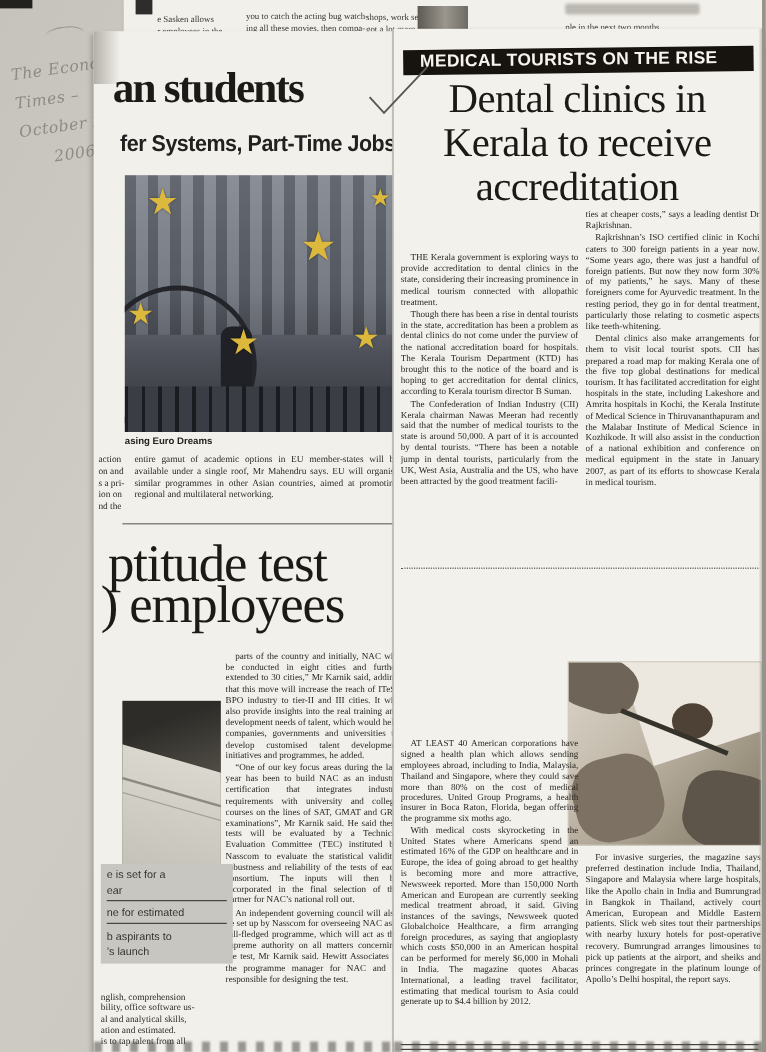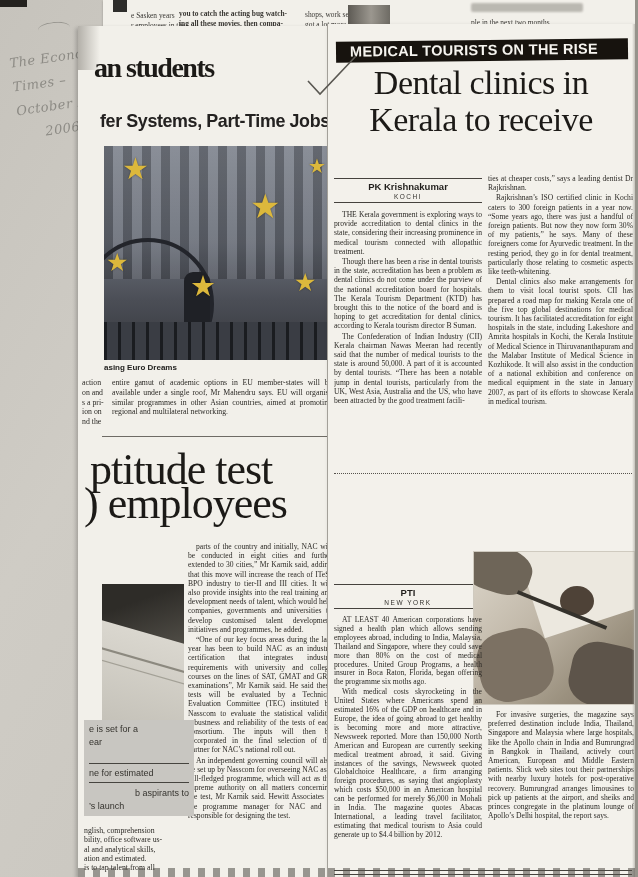--- a/index.html
+++ b/index.html
@@ -39,42 +39,42 @@
   <div class="abs handwrite" style="left:8px;top:52px;width:130px;">
     <div>The Economic</div>
     <div>Times –</div>
     <div>October 24th</div>
     <div style="padding-left:26px;">2006</div>
   </div>
 
   <div class="paper" style="left:103px;top:0;width:535px;height:40px;box-shadow:0 1px 2px rgba(0,0,0,.25);">
     <div class="abs" style="left:10px;top:0;width:14px;height:12px;background:#2e2d2b;"></div>
     <div class="abs tiny" style="left:28px;top:11px;width:80px;">
-      <div>e Sasken years</div>
+      <div>e Sasken allows</div>
       <div>r employees in the</div>
     </div>
-    <div class="abs tiny" style="left:76px;top:9px;width:122px;font-weight:bold;">
+    <div class="abs tiny" style="left:102px;top:9px;width:122px;">
       <div>you to catch the acting bug watch-</div>
       <div>ing all these movies, then compa-</div>
     </div>
     <div class="abs tiny" style="left:202px;top:10px;width:110px;">
       <div>shops, work seems to have</div>
       <div>got a lot more exciting!</div>
     </div>
     <div class="abs" style="left:245px;top:5px;width:42px;height:28px;background:linear-gradient(90deg,#5d5a54,#9b978f 55%,#6e6b64);"></div>
     <div class="abs blurbar" style="left:368px;top:3px;width:112px;height:9px;"></div>
     <div class="abs tiny" style="left:368px;top:18px;width:125px;">
       <div>ple in the next two months.</div>
     </div>
   </div>
 
   <div class="paper" style="left:78px;top:26px;width:256px;height:851px;box-shadow:-2px 2px 4px rgba(0,0,0,.22);">
     <div class="abs" style="left:0;top:0;width:22px;height:44px;background:linear-gradient(90deg,#b3b0a9,transparent);"></div>
 
-    <div class="abs hl-serif" style="left:16px;top:26px;font-size:28px;font-weight:bold;letter-spacing:-1.5px;white-space:nowrap;">an students</div>
+    <div class="abs hl-serif" style="left:16px;top:26px;font-size:36px;font-weight:bold;letter-spacing:-1.5px;white-space:nowrap;">an students</div>
 
     <div class="abs sans" style="left:22px;top:84px;font-size:19px;font-weight:bold;letter-spacing:-.4px;white-space:nowrap;transform:scaleX(.94);transform-origin:left;color:#232120;">fer Systems, Part-Time Jobs</div>
 
     <div class="abs" style="left:26px;top:120px;width:228px;height:214px;overflow:hidden;background:linear-gradient(180deg,#80858f 0%,#6b707a 45%,#4b4e56 72%,#34363b 100%);">
       <div class="abs" style="left:0;top:0;right:0;height:62%;background:repeating-linear-gradient(90deg,rgba(0,0,0,.22) 0 9px,rgba(255,255,255,.08) 9px 19px);"></div>
       <div class="abs" style="left:-22px;top:92px;width:124px;height:124px;border:4px solid #23252b;border-radius:50%;"></div>
       <div class="abs" style="left:80px;top:126px;width:26px;height:62px;background:#1f2126;border-radius:9px 9px 2px 2px;"></div>
       <div class="abs" style="left:0;bottom:0;right:0;height:38px;background:repeating-linear-gradient(90deg,#1a1c20 0 3px,#3a3d44 3px 14px);"></div>
       <span class="star" style="left:18px;top:8px;font-size:30px;">★</span>
       <span class="star" style="left:146px;top:44px;font-size:34px;">★</span>
@@ -111,23 +111,23 @@
     </div>
 
     <div class="abs news" style="left:110px;top:516px;width:144px;height:334px;overflow:hidden;">
       <p>parts of the country and initially, NAC will be conducted in eight cities and further extended to 30 cities,” Mr Karnik said, adding that this move will increase the reach of ITeS-BPO industry to tier-II and III cities. It will also provide insights into the real training and development needs of talent, which would help companies, governments and universities to develop customised talent development initiatives and programmes, he added.</p>
       <p>“One of our key focus areas during the last year has been to build NAC as an industry certification that integrates industry requirements with university and college courses on the lines of SAT, GMAT and GRE examinations”, Mr Karnik said. He said these tests will be evaluated by a Technical Evaluation Committee (TEC) instituted by Nasscom to evaluate the statistical validity, robustness and reliability of the tests of each consortium. The inputs will then be incorporated in the final selection of the partner for NAC’s national roll out.</p>
       <p>An independent governing council will also be set up by Nasscom for overseeing NAC as a full-fledged programme, which will act as the supreme authority on all matters concerning the test, Mr Karnik said. Hewitt Associates is the programme manager for NAC and is responsible for designing the test.</p>
     </div>
 
     <div class="abs sans" style="left:6px;top:694px;width:100px;background:#c8c6c1;color:#36342f;font-size:9px;line-height:13px;padding:3px 5px;">
       <div>e is set for a</div>
-      <div style="border-bottom:1px solid #46443f;padding-bottom:14px;">ear</div>
+      <div style="border-bottom:1px solid #46443f;padding-bottom:1px;">ear</div>
       <div style="margin-top:3px;border-bottom:1px solid #46443f;padding-bottom:2px;">ne for estimated</div>
-      <div style="margin-top:4px;text-align:right;">b aspirants to</div>
+      <div style="margin-top:4px;">b aspirants to</div>
       <div>’s launch</div>
     </div>
 
     <div class="abs" style="left:6px;top:800px;width:104px;font-size:7.8px;line-height:9.3px;color:#2b2925;">
       <div>nglish, comprehension</div>
       <div>bility, office software us-</div>
       <div>al and analytical skills,</div>
       <div>ation and estimated.</div>
       <div>is to tap talent from all</div>
     </div>
@@ -135,45 +135,38 @@
     <div class="torn"></div>
   </div>
 
   <div class="paper" style="left:327px;top:24px;width:309px;height:853px;background:#f3f1eb;border-left:1px solid #a3a099;box-shadow:2px 2px 4px rgba(0,0,0,.25);">
 
     <div class="abs sans" style="left:8px;top:16px;width:292px;height:21px;background:#17130e;color:#f6f4ef;font-weight:bold;font-size:14.5px;line-height:21px;padding-left:14px;box-sizing:border-box;letter-spacing:.3px;transform:rotate(-.7deg);white-space:nowrap;">MEDICAL TOURISTS ON THE RISE</div>
 
     <div class="abs hl-serif" style="left:0;top:40px;width:306px;text-align:center;font-size:34px;line-height:37px;letter-spacing:-.5px;">
       <div>Dental clinics in</div>
       <div>Kerala to receive</div>
+      <div>accreditation</div>
     </div>
 
-    <div class="abs byline-block" style="left:6px;top:154px;width:148px;">
-      <div class="byline-name">PK Krishnakumar</div>
-      <div class="dateline">KOCHI</div>
-    </div>
 
     <div class="abs news" style="left:6px;top:186px;width:148px;height:260px;overflow:hidden;">
       <p>THE Kerala government is exploring ways to provide accreditation to dental clinics in the state, considering their increasing prominence in medical tourism connected with allopathic treatment.</p>
       <p>Though there has been a rise in dental tourists in the state, accreditation has been a problem as dental clinics do not come under the purview of the national accreditation board for hospitals. The Kerala Tourism Department (KTD) has brought this to the notice of the board and is hoping to get accreditation for dental clinics, according to Kerala tourism director B Suman.</p>
       <p>The Confederation of Indian Industry (CII) Kerala chairman Nawas Meeran had recently said that the number of medical tourists to the state is around 50,000. A part of it is accounted by dental tourists. “There has been a notable jump in dental tourists, particularly from the UK, West Asia, Australia and the US, who have been attracted by the good treatment facili-</p>
     </div>
     <div class="abs news" style="left:160px;top:150px;width:145px;height:296px;overflow:hidden;">
       <p class="noind">ties at cheaper costs,” says a leading dentist Dr Rajkrishnan.</p>
       <p>Rajkrishnan’s ISO certified clinic in Kochi caters to 300 foreign patients in a year now. “Some years ago, there was just a handful of foreign patients. But now they now form 30% of my patients,” he says. Many of these foreigners come for Ayurvedic treatment. In the resting period, they go in for dental treatment, particularly those relating to cosmetic aspects like teeth-whitening.</p>
       <p>Dental clinics also make arrangements for them to visit local tourist spots. CII has prepared a road map for making Kerala one of the five top global destinations for medical tourism. It has facilitated accreditation for eight hospitals in the state, including Lakeshore and Amrita hospitals in Kochi, the Kerala Institute of Medical Science in Thiruvananthapuram and the Malabar Institute of Medical Science in Kozhikode. It will also assist in the conduction of a national exhibition and conference on medical equipment in the state in January 2007, as part of its efforts to showcase Kerala in medical tourism.</p>
     </div>
 
     <div class="abs" style="left:6px;top:449px;width:298px;border-top:1px dotted #56534d;"></div>
 
 
-    <div class="abs byline-block" style="left:6px;top:560px;width:148px;">
-      <div class="byline-name">PTI</div>
-      <div class="dateline">NEW YORK</div>
-    </div>
 
     <div class="abs" style="left:146px;top:528px;width:160px;height:152px;overflow:hidden;background:linear-gradient(135deg,#dcd6ca 0%,#c2b9aa 40%,#9b917f 75%,#85796a 100%);box-shadow:0 0 0 1px #cfcabf;">
       <div class="abs" style="left:54px;top:-20px;width:120px;height:90px;background:#ece8df;transform:rotate(-18deg);"></div>
       <div class="abs" style="left:86px;top:34px;width:34px;height:30px;background:#4e4237;border-radius:50%;"></div>
       <div class="abs" style="left:-12px;top:-6px;width:70px;height:46px;background:#6e6558;border-radius:40%;transform:rotate(18deg);"></div>
       <div class="abs" style="left:40px;top:56px;width:96px;height:4px;background:#35322c;transform:rotate(22deg);"></div>
       <div class="abs" style="left:4px;top:78px;width:74px;height:70px;background:#7c7163;border-radius:38%;transform:rotate(-14deg);"></div>
       <div class="abs" style="left:96px;top:92px;width:76px;height:64px;background:#5d544a;border-radius:36%;transform:rotate(12deg);"></div>
     </div>
 

